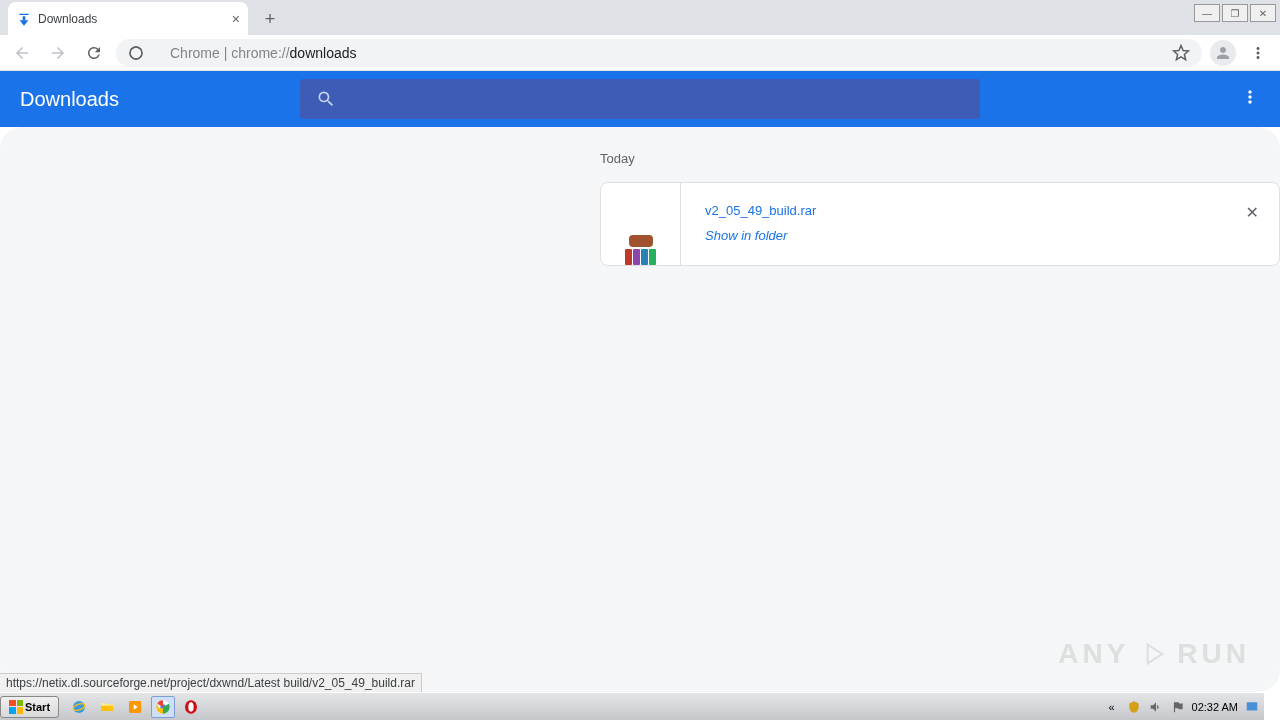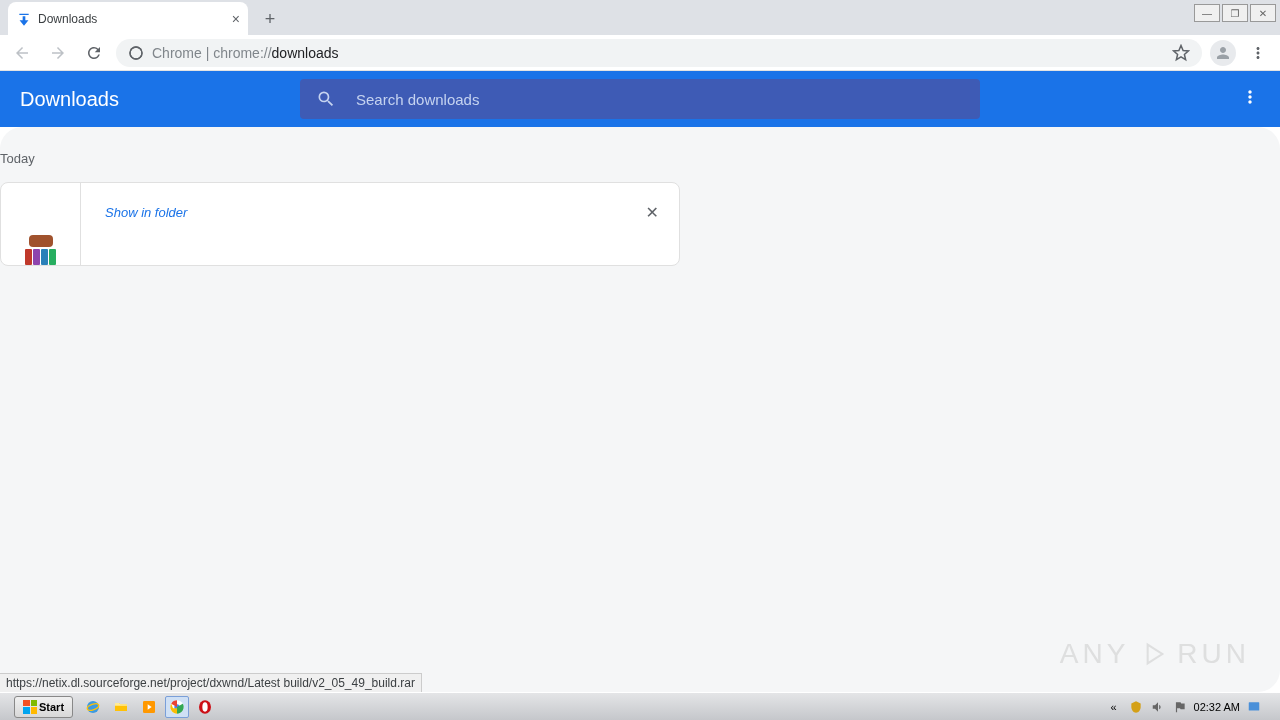--- a/index.html
+++ b/index.html
@@ -10,65 +10,65 @@
 .tab-strip { height: 35px; display: flex; align-items: flex-end; padding-left: 8px; position: relative; }
 .tab { background: #fff; height: 33px; width: 240px; border-radius: 8px 8px 0 0; display: flex; align-items: center; padding: 0 8px; font-size: 12px; color: #3c4043; gap: 6px; position: relative; }
 .tab-close { margin-left: auto; color: #5f6368; cursor: pointer; font-size: 14px; }
 .new-tab-btn { width: 28px; height: 28px; display: flex; align-items: center; justify-content: center; margin-left: 8px; color: #5f6368; cursor: pointer; font-size: 18px; font-weight: 300; margin-bottom: 2px; }
 .window-controls { position: absolute; right: 4px; top: 4px; display: flex; gap: 2px; }
 .window-controls span { width: 26px; height: 18px; border: 1px solid #999; display: flex; align-items: center; justify-content: center; font-size: 10px; color: #666; background: #f0f0f0; cursor: pointer; }
 
 .toolbar { background: #fff; height: 36px; display: flex; align-items: center; padding: 0 8px; gap: 8px; border-bottom: 1px solid #e3e3e3; }
 .nav-btn { width: 28px; height: 28px; display: flex; align-items: center; justify-content: center; color: #5f6368; cursor: pointer; border-radius: 50%; }
 .nav-btn.disabled { color: #bdc1c6; cursor: default; }
-.omnibox { flex: 1; height: 28px; background: #f1f3f4; border-radius: 14px; display: flex; align-items: center; padding: 0 12px; font-size: 14px; gap: 8px; }
+.omnibox { flex: 1; height: 28px; background: #f1f3f4; border-radius: 14px; display: flex; align-items: center; padding: 0 12px; font-size: 14px; gap: 26px; }
 .omnibox-icon { width: 16px; height: 16px; }
 .omnibox-text { color: #80868b; }
 .omnibox-text .highlight { color: #202124; }
 .omnibox-star { margin-left: auto; color: #5f6368; }
 .avatar { width: 26px; height: 26px; border-radius: 50%; background: #e8eaed; display: flex; align-items: center; justify-content: center; }
 .avatar svg { width: 18px; height: 18px; fill: #9aa0a6; }
 
 
 .downloads-header { background: #1a73e8; height: 56px; display: flex; align-items: center; padding: 0 20px; color: #fff; }
 .downloads-title { font-size: 20px; font-weight: 400; width: 280px; }
 .search-container { flex: 0 0 680px; background: #3e5bb5; height: 40px; border-radius: 4px; display: flex; align-items: center; padding: 0 16px; gap: 20px; }
 .search-container input { background: transparent; border: none; outline: none; color: #fff; font-size: 15px; flex: 1; }
 .search-container input::placeholder { color: #c5d3f0; }
 .header-more { margin-left: auto; cursor: pointer; }
 
-.downloads-body { background: #f5f6f7; height: 565px; padding-top: 24px; display: flex; justify-content: flex-start; border-radius: 22px; }
+.downloads-body { background: #f5f6f7; height: 565px; padding-top: 24px; display: flex; justify-content: flex-end; border-radius: 22px; }
 .downloads-column { width: 680px; }
 .section-label { font-size: 13px; color: #5f6368; margin-bottom: 16px; font-weight: 500; }
 .download-card { background: #fff; border: 1px solid #e0e0e0; border-radius: 8px; display: flex; }
 .file-icon-area { width: 80px; display: flex; align-items: flex-start; justify-content: center; padding-top: 50px; border-right: 1px solid #e0e0e0; }
 .rar-icon { width: 32px; height: 32px; position: relative; }
 .rar-books { position: absolute; bottom: 0; left: 0; display: flex; gap: 1px; }
 .rar-book { width: 7px; height: 16px; border-radius: 1px; }
 .rar-band { position: absolute; width: 24px; height: 12px; background: #a0522d; border-radius: 4px; top: 2px; left: 4px; }
 .file-info { flex: 1; padding: 20px 24px; position: relative; }
 .file-name { color: #1a73e8; font-size: 13px; cursor: pointer; margin-bottom: 8px; display: block; }
 .file-url { color: #5f6368; font-size: 13px; margin-bottom: 28px; word-break: break-all; }
 .show-folder { color: #1a73e8; font-size: 13px; cursor: pointer; font-style: italic; }
 .remove-x { position: absolute; right: 20px; top: 20px; color: #5f6368; cursor: pointer; font-size: 16px; }
 
 .status-bar { position: absolute; bottom: 28px; left: 0; background: #f0f0f0; border: 1px solid #ccc; border-left: none; border-bottom: none; padding: 2px 6px; font-size: 12px; color: #3c4043; }
 
 
-.taskbar { position: absolute; bottom: 0; left: 0; right: 0; height: 28px; background: linear-gradient(to bottom, #e4e5e7, #c5c7cb); border-top: 1px solid #fff; display: flex; align-items: center; padding: 0 14px; }
+.taskbar { position: absolute; bottom: 0; left: 0; right: 16px; height: 28px; background: linear-gradient(to bottom, #e4e5e7, #c5c7cb); border-top: 1px solid #fff; display: flex; align-items: center; padding: 0 0; }
 .start-btn { height: 22px; padding: 0 8px; background: linear-gradient(to bottom, #f0f0f0, #d8d8d8); border: 1px solid #888; border-radius: 3px; display: flex; align-items: center; font-size: 11px; font-weight: bold; gap: 2px; cursor: pointer; }
 .start-logo { width: 14px; height: 14px; display: grid; grid-template-columns: 1fr 1fr; grid-template-rows: 1fr 1fr; gap: 1px; }
 .start-logo span:nth-child(1){background:#f25022;} .start-logo span:nth-child(2){background:#7fba00;} .start-logo span:nth-child(3){background:#00a4ef;} .start-logo span:nth-child(4){background:#ffb900;}
 .task-icons { display: flex; gap: 4px; margin-left: 8px; }
 .task-icon { width: 24px; height: 22px; display: flex; align-items: center; justify-content: center; cursor: pointer; border: 1px solid transparent; border-radius: 2px; }
 .task-icon.active { border: 1px solid #7a9fd8; background: #cfe0f5; }
 .tray { margin-left: auto; display: flex; align-items: center; gap: 6px; padding-right: 4px; font-size: 11px; }
 .tray-icon { width: 16px; height: 16px; display: flex; align-items: center; justify-content: center; cursor: pointer; }
 
-.watermark { position: absolute; right: 30px; bottom: 50px; font-size: 28px; color: rgba(200,200,200,0.5); font-weight: 400; letter-spacing: 4px; display: flex; gap: 8px; pointer-events: none; font-family: Arial, sans-serif; }
+.watermark { position: absolute; right: 30px; bottom: 50px; font-size: 28px; color: rgba(200,200,200,0.5); font-weight: 700; letter-spacing: 4px; display: flex; gap: 8px; pointer-events: none; font-family: Arial, sans-serif; }
 </style>
 </head>
 <body>
 
 <div class="browser-chrome">
   <div class="tab-strip">
     <div class="tab">
       <svg width="16" height="16" viewBox="0 0 24 24">
           <path fill="#1a73e8" d="M5 20h14v-2H5v2zm7-18L5.33 10h4.67v6h4v-6h4.67L12 2z" transform="rotate(180 12 12)"></path>
         </svg>
@@ -121,21 +121,20 @@
       </div>
   </div>
 </div>
 
 <div class="downloads-header">
   <div class="downloads-title">Downloads</div>
   <div class="search-container">
     <svg width="20" height="20" viewBox="0 0 24 24">
         <path fill="#c5d3f0" d="M15.5 14h-.79l-.28-.27A6.471 6.471 0 0016 9.5 6.5 6.5 0 109.5 16c1.61 0 3.09-.59 4.23-1.57l.27.28v.79l5 4.99L20.49 19l-4.99-5zm-6 0C7.01 14 5 11.99 5 9.5S7.01 5 9.5 5 14 7.01 14 9.5 11.99 14 9.5 14z"></path>
       </svg>
-    <input type="text" placeholder="Search downloads" style="">
   </div>
   <div class="header-more"><svg width="20" height="20" viewBox="0 0 24 24">
         <path fill="#fff" d="M12 8c1.1 0 2-.9 2-2s-.9-2-2-2-2 .9-2 2 .9 2 2 2zm0 2c-1.1 0-2 .9-2 2s.9 2 2 2 2-.9 2-2-.9-2-2-2zm0 6c-1.1 0-2 .9-2 2s.9 2 2 2 2-.9 2-2-.9-2-2-2z"></path>
       </svg></div>
 </div>
 
 <div class="downloads-body">
   <div class="downloads-column">
     <div class="section-label">Today</div>
     <div class="download-card">
@@ -144,20 +143,21 @@
           <div class="rar-band"></div>
           <div class="rar-books">
             <div class="rar-book" style="background:#c0392b;"></div>
             <div class="rar-book" style="background:#8e44ad;"></div>
             <div class="rar-book" style="background:#2980b9;"></div>
             <div class="rar-book" style="background:#27ae60;"></div>
           </div>
         </div>
       </div>
       <div class="file-info">
+        <a class="file-name">v2_05_49_build.rar</a>
         <a class="show-folder">Show in folder</a>
         <span class="remove-x">✕</span>
       </div>
     </div>
   </div>
 </div>
 
 <div class="status-bar">https://netix.dl.sourceforge.net/project/dxwnd/Latest build/v2_05_49_build.rar</div>
 
 <div class="watermark">

